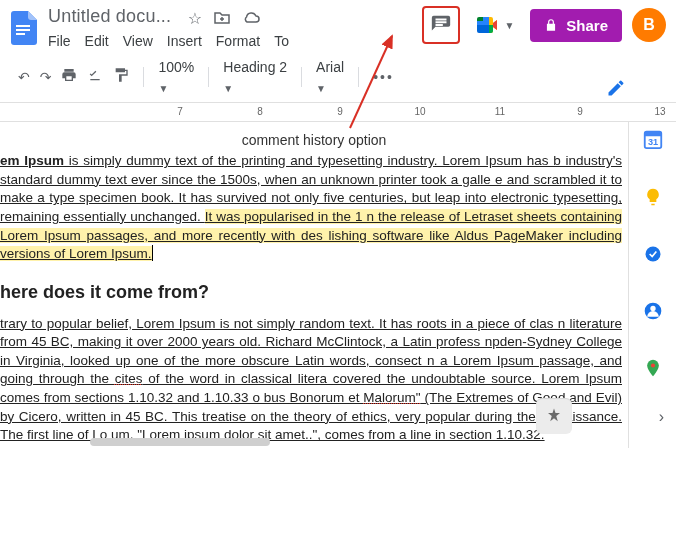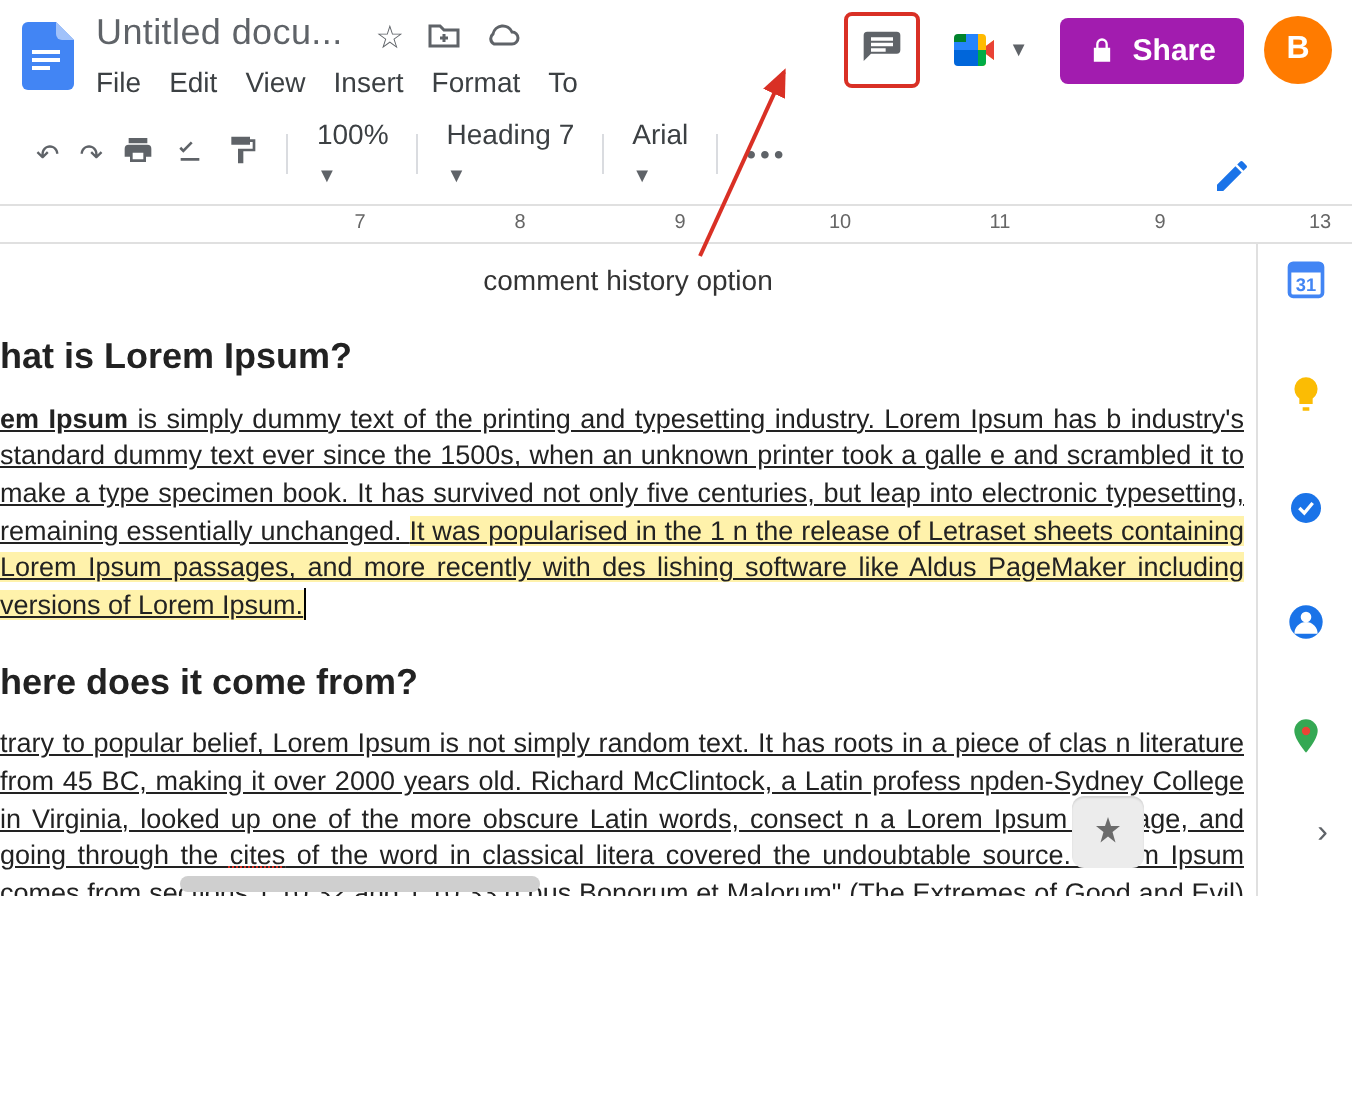--- a/index.html
+++ b/index.html
@@ -144,21 +144,21 @@
   <span class="glyph"><svg width="16" height="16" viewBox="0 0 24 24">
           <path fill="#5f6368" d="M18 4V2H4v6h14V6h2v5H9v11h4V13h9V4z"></path>
         </svg></span>
   <span class="sep"></span>
   <span class="combo">
         <span>100%</span>
         <span class="tri">▼</span>
       </span>
   <span class="sep"></span>
   <span class="combo">
-        <span>Heading 7</span>
+        <span>Heading 2</span>
         <span class="tri">▼</span>
       </span>
   <span class="sep"></span>
   <span class="combo">
         <span>Arial</span>
         <span class="tri">▼</span>
       </span>
   <span class="sep"></span>
   <span class="glyph" style="letter-spacing:2px;">•••</span>
 </div>
@@ -189,21 +189,20 @@
         <span class="rnum"></span>
     <span class="rnum">13</span>
   </div>
 </div>
 
 <div class="doc-wrap">
   <div class="doc">
     <div class="page">
       <div class="annotation">comment history option</div>
       <div class="content">
-        <h2>hat is Lorem Ipsum?</h2>
         <p><b>em Ipsum</b><span> is simply dummy text of the printing and typesetting industry. Lorem Ipsum has b industry's standard dummy text ever since the 1500s, when an unknown printer took a galle e and scrambled it to make a type specimen book. It has survived not only five centuries, but leap into electronic typesetting, remaining essentially unchanged. </span><span class="hl">It was popularised in the 1 n the release of Letraset sheets containing Lorem Ipsum passages, and more recently with des lishing software like Aldus PageMaker including versions of Lorem Ipsum.</span><span class="caret"></span></p>
         <h2>here does it come from?</h2>
         <p><span>trary to popular belief, Lorem Ipsum is not simply random text. It has roots in a piece of clas n literature from 45 BC, making it over 2000 years old. Richard McClintock, a Latin profess npden-Sydney College in Virginia, looked up one of the more obscure Latin words, consect n a Lorem Ipsum passage, and going through the </span><span class="cites">cites</span><span> of the word in classical litera covered the undoubtable source. Lorem Ipsum comes from sections 1.10.32 and 1.10.33 o bus Bonorum et </span><span class="malorum">Malorum"</span><span> (The Extremes of Good and Evil) by Cicero, written in 45 BC. This  treatise on the theory of ethics, very popular during the Renaissance. The first line of Lo um, "Lorem ipsum dolor sit amet..", comes from a line in section 1.10.32.</span></p>
       </div>
     </div>
     <div class="explore">
       <svg width="18" height="18" viewBox="0 0 24 24">
             <path fill="#6b6b6b" d="M12 2l2 6h6l-5 4 2 7-5-4-5 4 2-7-5-4h6z"></path>
           </svg>
     </div>

